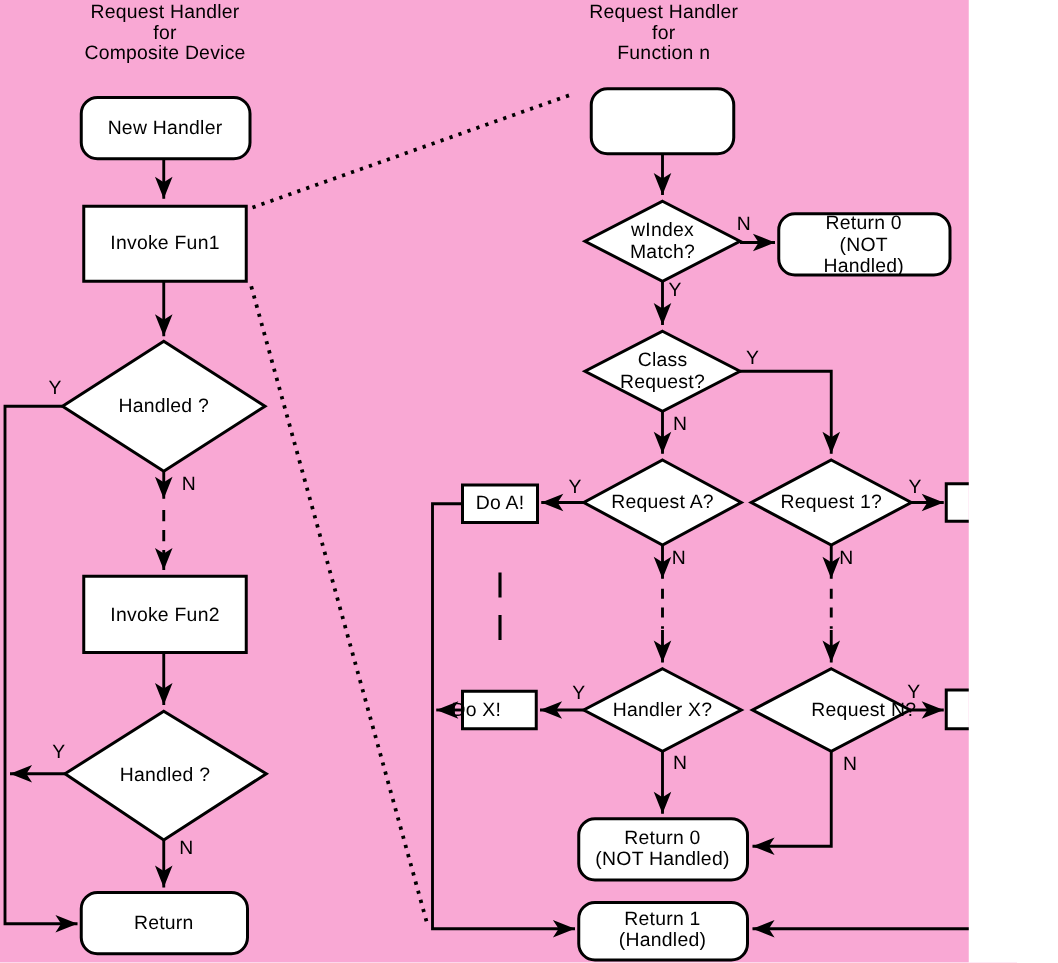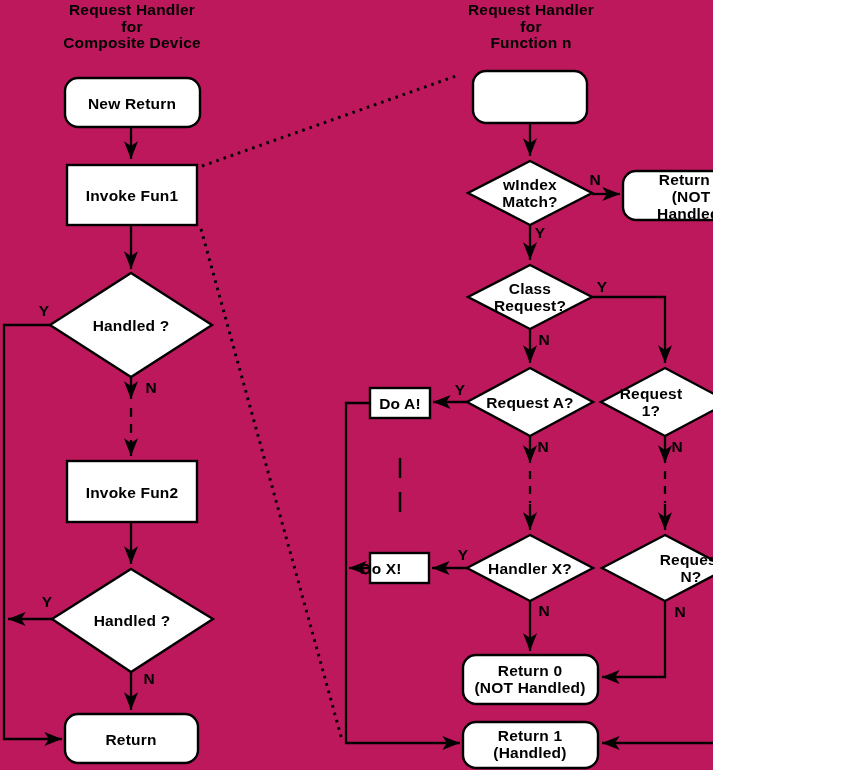--- a/index.html
+++ b/index.html
@@ -1,20 +1,19 @@
 <!DOCTYPE html>
 <html><head>
 <meta charset="utf-8">
 <style>
   html,body { margin:0; padding:0; background:#ffffff; }
   #canvas {
-    position:relative; width:713px; height:770px; background:#be185d;
+    position:relative; width:775px; height:770px; background:#f9a8d4;
     font-family:"Liberation Sans","DejaVu Sans",sans-serif; color:#000;
     overflow:hidden;
-    font-weight:bold;
   }
   #wires { position:absolute; left:0; top:0; }
   .lbl {
     position:absolute; transform:translate(-50%,-50%);
     text-align:center; white-space:pre-line; font-size:15.5px; line-height:17px;
     color:#000; letter-spacing:0.2px;
   }
   .title {
     position:absolute; transform:translateX(-50%);
     text-align:center; white-space:pre-line; font-size:15.5px; line-height:16.5px;
@@ -102,35 +101,35 @@
     </g>
   </svg>
 
   <div class="title" style="left:132px; top:2px">Request Handler
 for
 Composite Device</div>
   <div class="title" style="left:531px; top:2px">Request Handler
 for
 Function n</div>
 
-  <div class="lbl" style="left:132px; top:103px">New Return</div>
+  <div class="lbl" style="left:132px; top:103px">New Handler</div>
   <div class="lbl" style="left:132px; top:195px">Invoke Fun1</div>
   <div class="lbl" style="left:131px; top:325px">Handled ?</div>
   <div class="lbl" style="left:132px; top:492px">Invoke Fun2</div>
   <div class="lbl" style="left:132px; top:620px">Handled ?</div>
   <div class="lbl" style="left:131px; top:739px">Return</div>
 
   <div class="lbl" style="left:530px; top:193px">wIndex
 Match?</div>
   <div class="lbl" style="left:691px; top:196px">Return 0
 (NOT Handled)</div>
   <div class="lbl" style="left:530px; top:297px">Class
 Request?</div>
   <div class="lbl" style="left:530px; top:402px">Request A?</div>
-  <div class="lbl" style="left:651px; top:402px">Request 1?</div>
+  <div class="lbl" style="left:665px; top:402px">Request 1?</div>
   <div class="lbl" style="left:400px; top:403px">Do A!</div>
   <div class="lbl" style="left:785px; top:402px">Do 7!</div>
   <div class="lbl" style="left:530px; top:568px">Handler X?</div>
   <div class="lbl" style="left:691px; top:568px">Request N?</div>
   <div class="lbl" style="left:381px; top:568px">Do X!</div>
   <div class="lbl" style="left:786px; top:596px">Do N!</div>
   <div class="lbl" style="left:530px; top:679px">Return 0
 (NOT Handled)</div>
   <div class="lbl" style="left:530px; top:744px">Return 1
 (Handled)</div>

